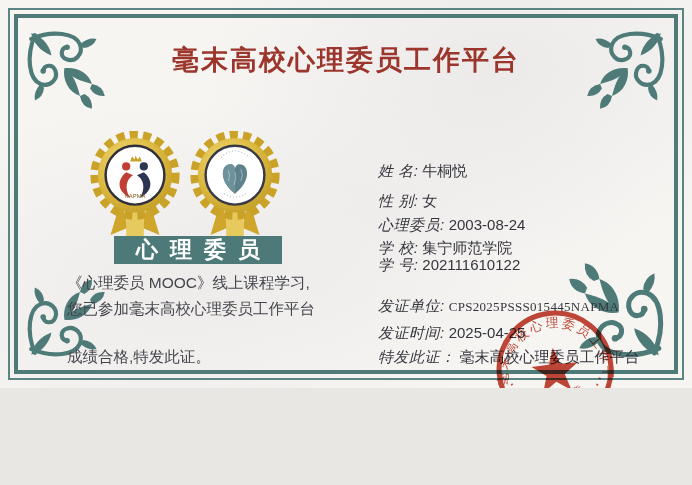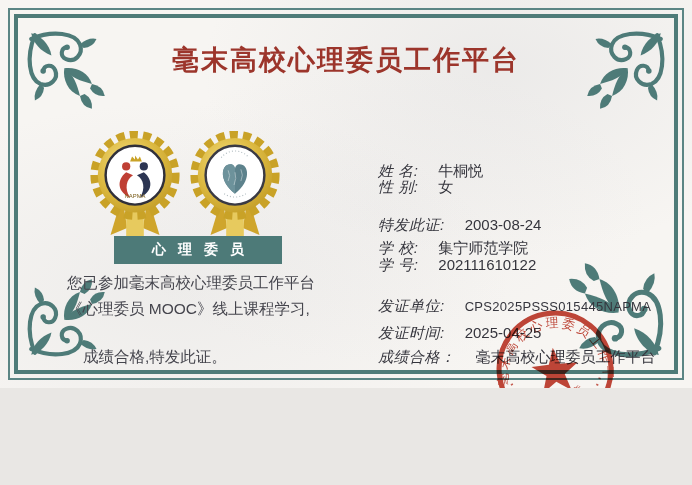--- a/index.html
+++ b/index.html
@@ -23,31 +23,31 @@
   .title{position:absolute;left:0;right:0;top:42px;text-align:center;
     color:#9c352b;font-weight:bold;font-size:27px;line-height:36px;letter-spacing:2px;}
 
   .medals{position:absolute;left:86px;top:131px;width:200px;height:108px;}
   .medal{position:absolute;top:0;width:98px;height:108px;}
   .medal.m1{left:0;}
   .medal.m2{left:100px;}
 
   .banner{position:absolute;left:114px;top:236px;width:168px;height:28px;
     background:#4d7a78;color:#fff;display:flex;align-items:center;justify-content:center;
-    font-size:14px;font-weight:bold;letter-spacing:12px;text-indent:12px;}
+    font-size:22px;font-weight:bold;letter-spacing:12px;text-indent:12px;}
 
   .body-text{position:absolute;left:67px;top:270px;width:300px;
     color:#45454d;font-size:15.5px;line-height:26px;}
-  .body-text .p2{margin-top:22px;margin-left:16px;}
+  .body-text .p2{margin-top:22px;}
 
   .fields{position:absolute;left:378px;top:154px;width:300px;}
   .frow{position:absolute;left:0;white-space:nowrap;color:#35353d;font-size:15px;}
   .frow .lbl{letter-spacing:.5px;font-style:italic;}
-  .frow .val{margin-left:20px;text-align:center;}
-  .frow.code .val{font-size:13px;letter-spacing:.3px;font-family:Liberation Sans, sans-serif;}
+  .frow .val{margin-left:4px;text-align:center;}
+  .frow.code .val{font-size:13px;letter-spacing:.3px;font-family:Liberation Serif, serif;}
 
   .seal{position:absolute;left:494px;top:308px;width:122px;height:122px;
     transform:rotate(-6deg);mix-blend-mode:multiply;opacity:.93;}
 </style>
 </head>
 <body>
 
 <svg width="0" height="0" style="position:absolute">
   <defs>
     <radialGradient id="goldGrad" cx="40%" cy="35%" r="75%">
@@ -130,34 +130,34 @@
         <path d="M39,64 A20,20 0 0 0 61,64"></path>
       </g>
     </svg>
   </div>
 
   <div class="banner">
     <span>心理委员</span>
   </div>
 
   <div class="body-text">
+    <div>《心理委员 MOOC》线上课程学习,</div>
     <div>您已参加毫末高校心理委员工作平台</div>
-    <div>《心理委员 MOOC》线上课程学习,</div>
     <div class="p2">成绩合格,特发此证。</div>
   </div>
 
   <div class="fields">
     <div class="frow" style="top:8px"><span class="lbl">姓 名:</span><span class="val">牛桐悦</span></div>
-    <div class="frow" style="top:24px"><span class="lbl">性 别:</span><span class="val">女</span></div>
-    <div class="frow" style="top:62px"><span class="lbl">特发此证:</span><span class="val">2003-08-24</span></div>
+    <div class="frow" style="top:38px"><span class="lbl">性 别:</span><span class="val">女</span></div>
+    <div class="frow" style="top:62px"><span class="lbl">心理委员:</span><span class="val">2003-08-24</span></div>
     <div class="frow" style="top:85px"><span class="lbl">学 校:</span><span class="val">集宁师范学院</span></div>
     <div class="frow" style="top:102px"><span class="lbl">学 号:</span><span class="val">202111610122</span></div>
     <div class="frow code" style="top:143px"><span class="lbl">发证单位:</span><span class="val">CPS2025PSSS015445NAPMA</span></div>
     <div class="frow" style="top:170px"><span class="lbl">发证时间:</span><span class="val">2025-04-25</span></div>
-    <div class="frow" style="top:194px"><span class="lbl">成绩合格：</span><span class="val">毫末高校心理委员工作平台</span></div>
+    <div class="frow" style="top:194px"><span class="lbl">特发此证：</span><span class="val">毫末高校心理委员工作平台</span></div>
   </div>
 
   <svg class="seal" viewBox="0 0 120 120">
     <circle cx="60" cy="60" r="55" fill="none" stroke="#bf3a2b" stroke-width="5"></circle>
     <path d="M16,70 A46,46 0 0 0 104,70" fill="none" stroke="#bf3a2b" stroke-width="2.2" stroke-dasharray="1.6 5" opacity=".85"></path>
     <polygon points="60,39 65.6,55.3 82.8,55.6 69,65.9 74.1,82.4 60,72.5 45.9,82.4 51,65.9 37.2,55.6 54.4,55.3" fill="#bf3a2b"></polygon>
     <defs>
       <path id="sealArcTop" d="M14,78 A47.5,47.5 0 1 1 106,78" fill="none"></path>
       <path id="sealArcBottom" d="M24,72 A41,41 0 0 0 96,72" fill="none"></path>
     </defs>

